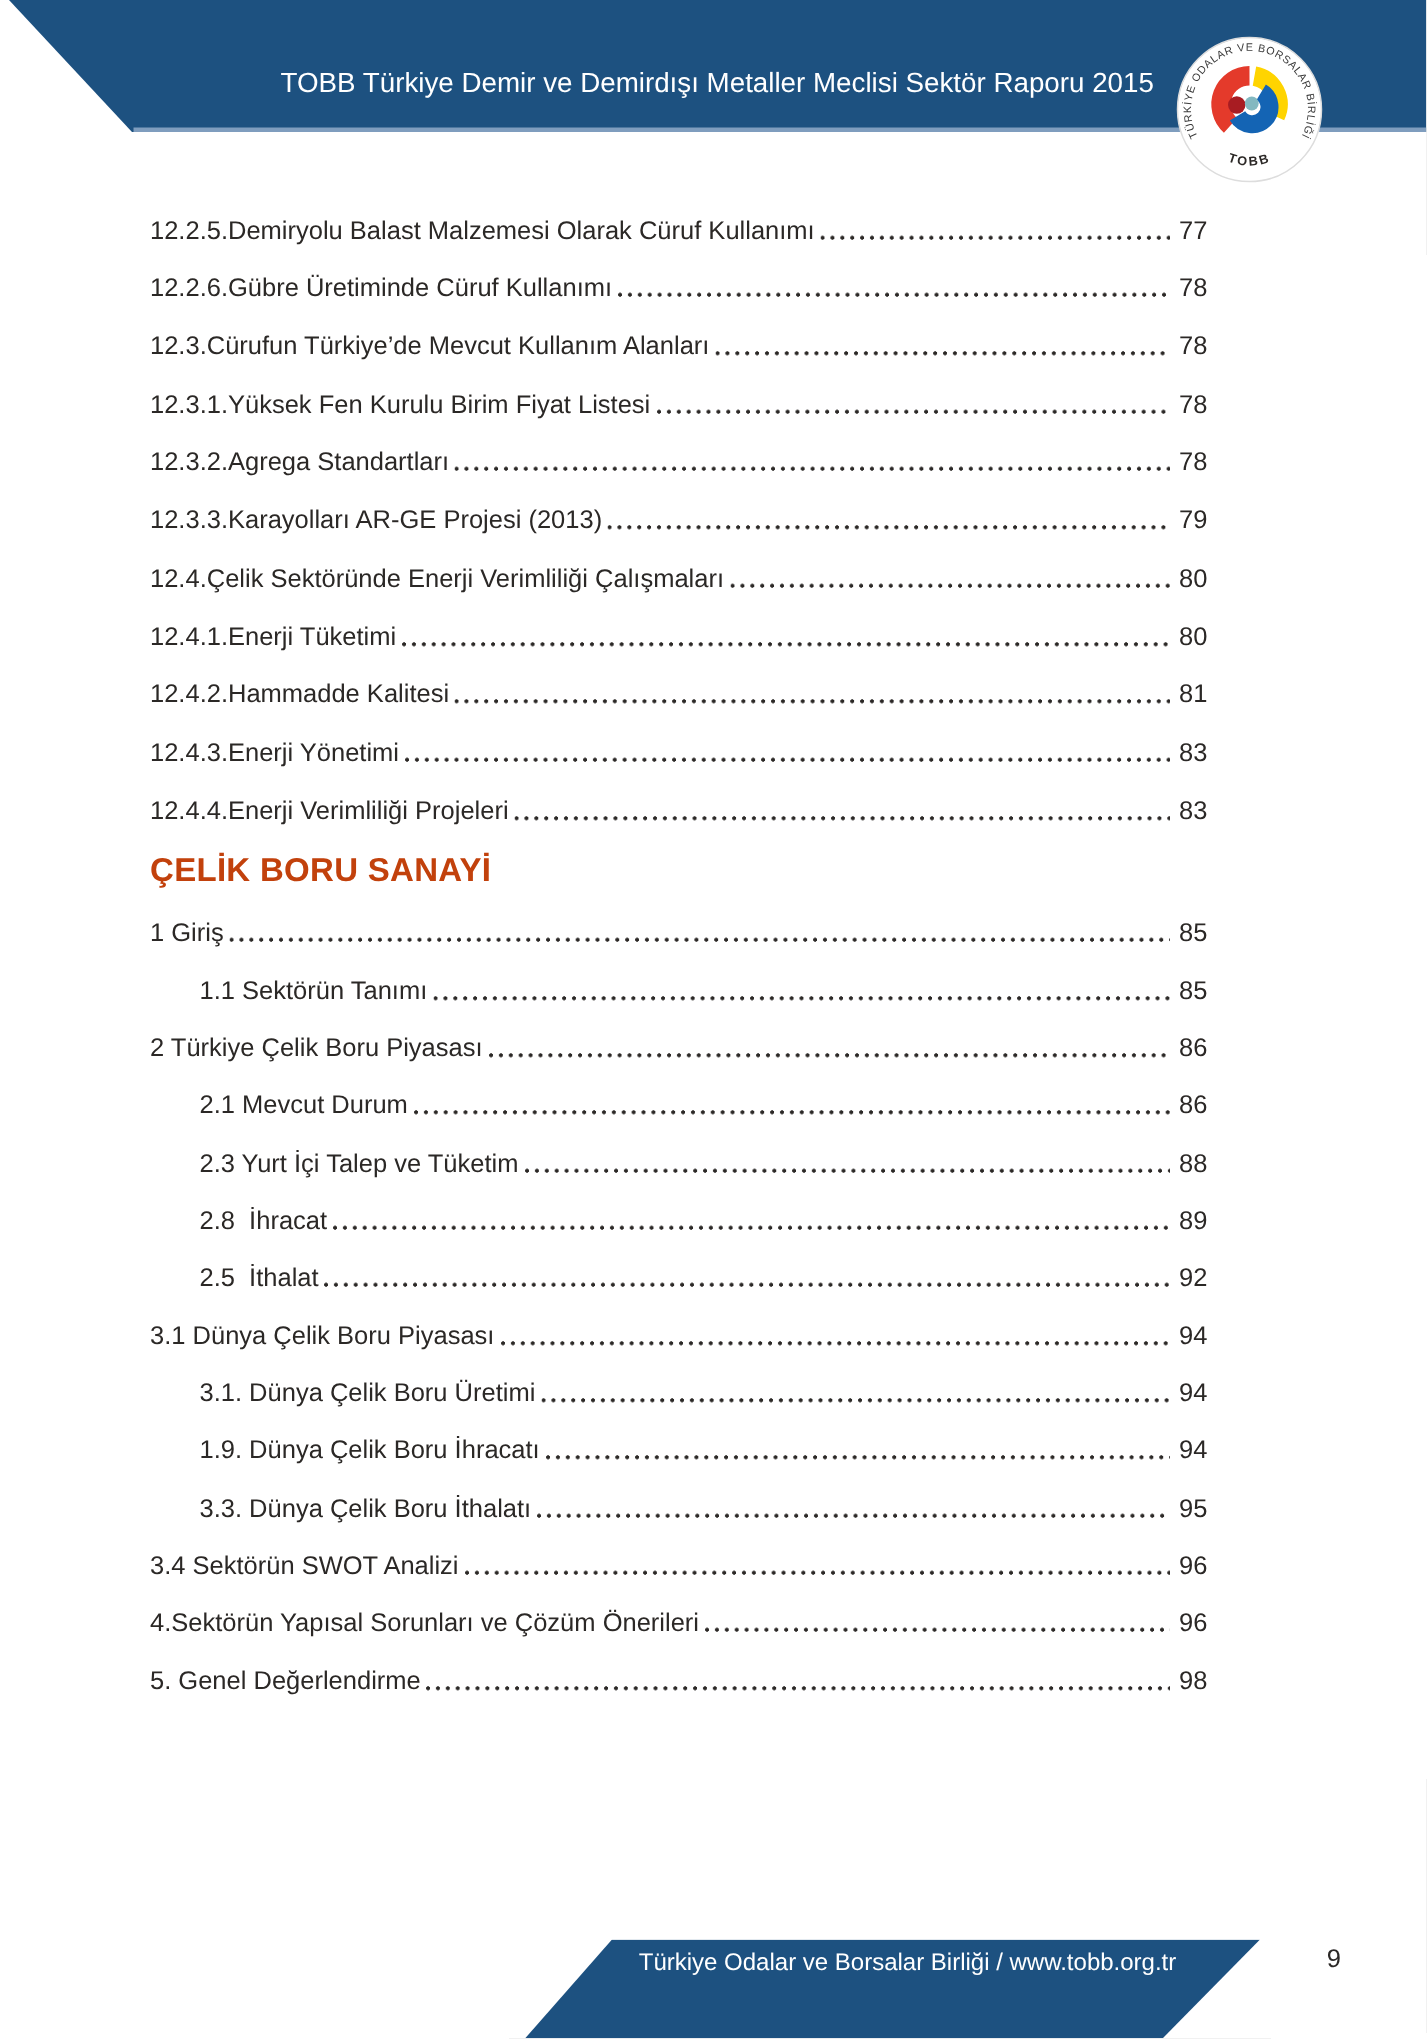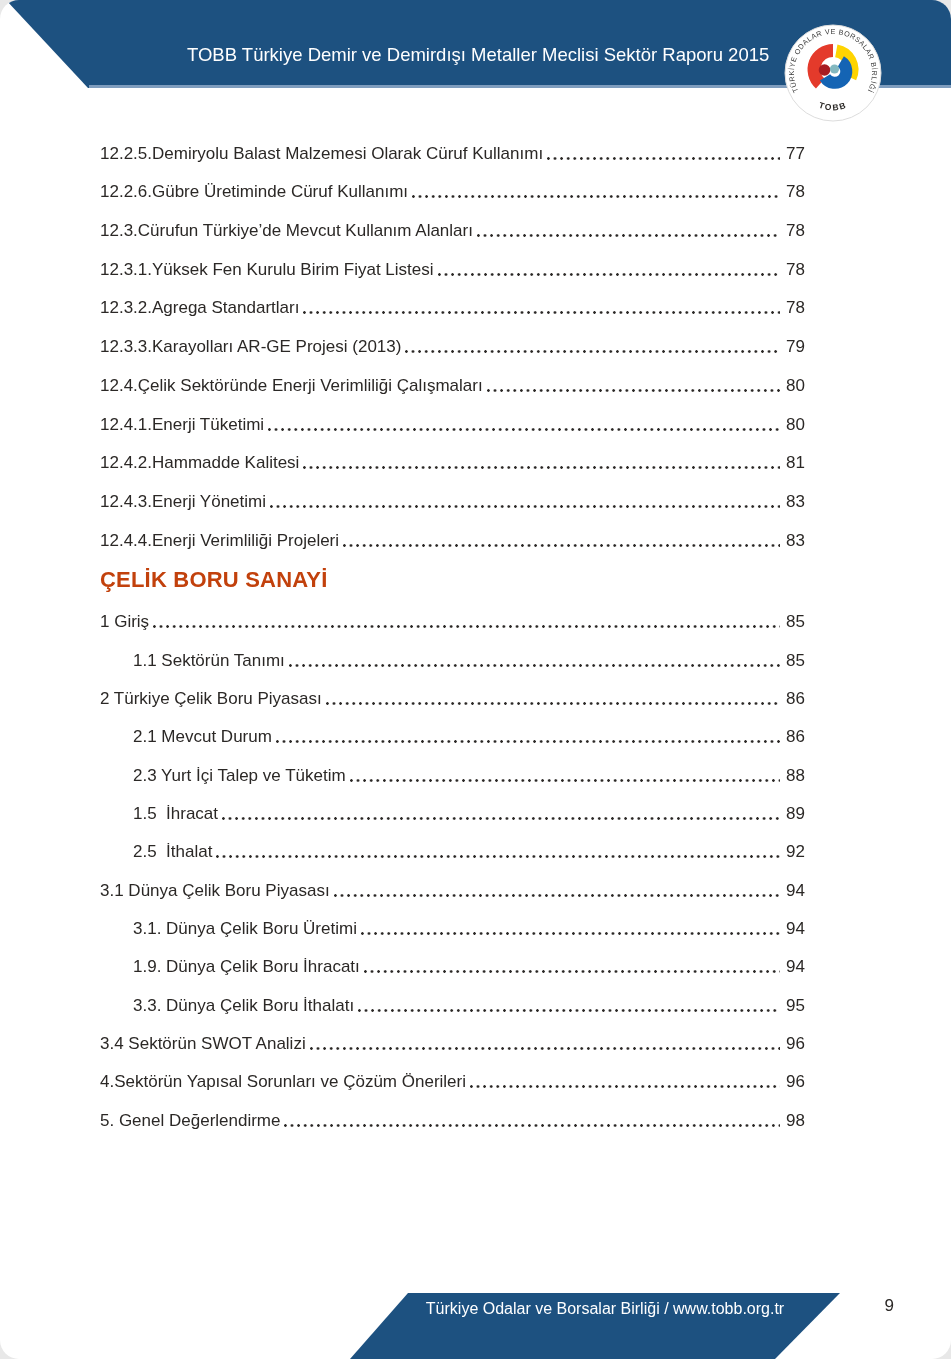--- a/index.html
+++ b/index.html
@@ -3,21 +3,20 @@
 <meta charset="utf-8">
 <style>
   html,body{margin:0;padding:0;background:#e8e8e8;}
   .page{
     position:relative;
     width:951px;height:1359px;
     background:#ffffff;
     overflow:hidden;
     font-family:"Liberation Sans","DejaVu Sans",sans-serif;
     color:#2b2826;
-    border-radius:19px;
   }
   
   .banner{
     position:absolute;left:0;top:0;width:951px;height:88px;
     background:#1d5180;
     clip-path:polygon(6px 0,100% 0,100% 100%,88px 100%);
   }
   .banner-underline{
     position:absolute;left:89px;right:0;top:85px;height:3px;
     background:#7f9dbe;
@@ -177,21 +176,21 @@
         <span class="toc-title">2.1 Mevcut Durum</span>
         <span class="toc-leader"></span>
         <span class="toc-page">86</span>
       </div>
       <div class="toc-row indent">
         <span class="toc-title">2.3 Yurt İçi Talep ve Tüketim</span>
         <span class="toc-leader"></span>
         <span class="toc-page">88</span>
       </div>
       <div class="toc-row indent">
-        <span class="toc-title">1.5  İhracat</span>
+        <span class="toc-title">2.8  İhracat</span>
         <span class="toc-leader"></span>
         <span class="toc-page">89</span>
       </div>
       <div class="toc-row indent">
         <span class="toc-title">2.5  İthalat</span>
         <span class="toc-leader"></span>
         <span class="toc-page">92</span>
       </div>
       <div class="toc-row">
         <span class="toc-title">3.1 Dünya Çelik Boru Piyasası</span>

